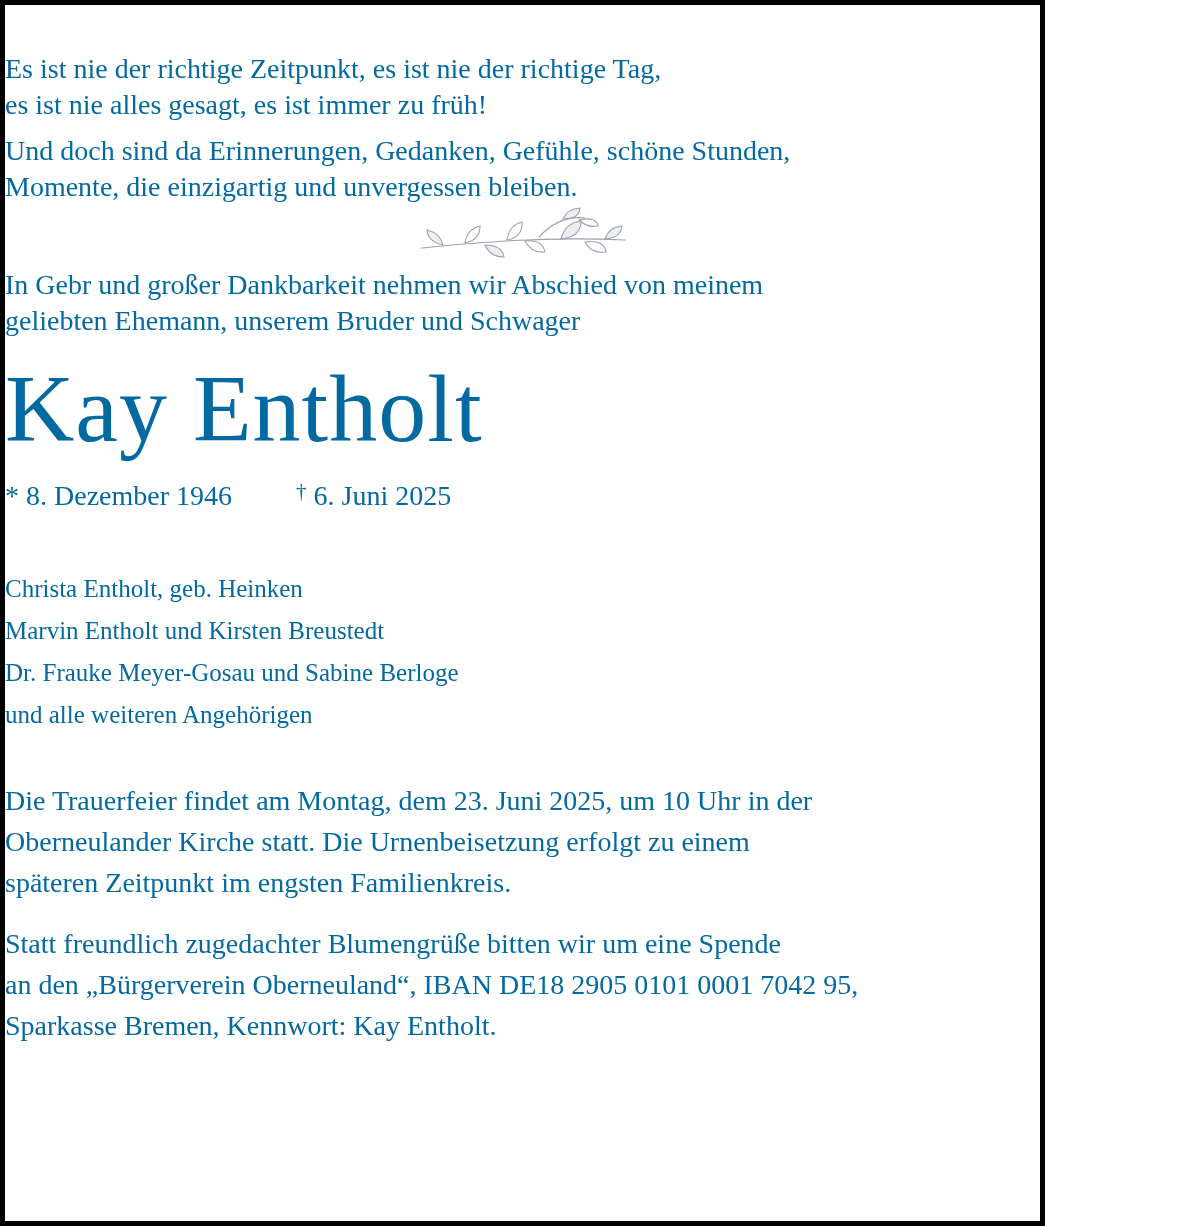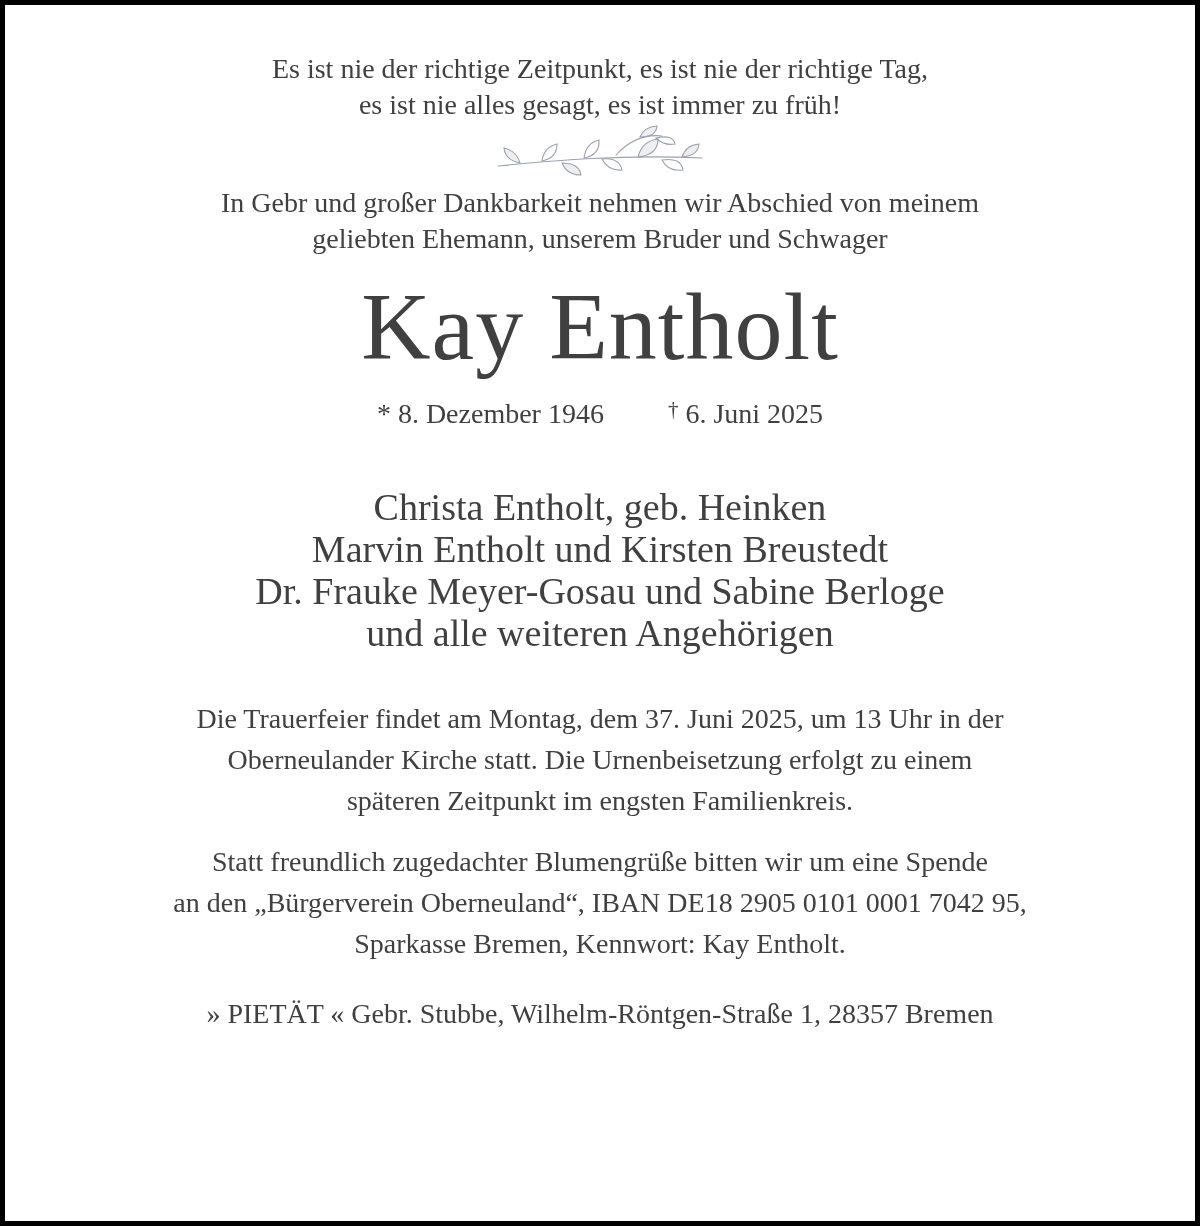--- a/index.html
+++ b/index.html
@@ -4,28 +4,28 @@
 <title>Traueranzeige</title>
 <style>
   html, body {
     margin: 0;
     padding: 0;
     background: #ffffff;
   }
   .sheet {
     position: relative;
     box-sizing: border-box;
-    width: 1200px;
+    width: 1045px;
     height: 1226px;
     background: #ffffff;
     border: 5px solid #000000;
     padding-top: 46px;
-    text-align: center;
+    text-align: left;
     font-family: "Liberation Serif", "DejaVu Serif", serif;
-    color: #404040;
+    color: #0369a1;
     overflow: hidden;
   }
   .para {
     margin: 10px auto 0;
     width: 1130px;
     font-size: 28px;
     line-height: 36px;
     white-space: pre-line;
   }
   .para.first { margin-top: 0; }
@@ -50,40 +50,42 @@
   }
   .date { white-space: nowrap; }
   .date + .date { margin-left: 64px; }
   .sym { margin-right: 7px; }
   .sym.dagger {
     font-size: 21px;
     vertical-align: 7px;
   }
   .para.mourners {
     margin-top: 54px;
-    font-size: 38px;
+    font-size: 25px;
     line-height: 42px;
   }
   .para.service {
     margin-top: 44px;
     line-height: 41px;
   }
   .para.donation {
     margin-top: 20px;
     line-height: 41px;
   }
   .para.footer { margin-top: 32px; }
 </style>
 </head>
 <body>
 
 <div class="sheet">
 
   <p class="para first">Es ist nie der richtige Zeitpunkt, es ist nie der richtige Tag,
 es ist nie alles gesagt, es ist immer zu früh!</p>
+  <p class="para">Und doch sind da Erinnerungen, Gedanken, Gefühle, schöne Stunden,
+Momente, die einzigartig und unvergessen bleiben.</p>
 
   <div class="ornament">
     <svg viewBox="0 0 220 52" width="220" height="52" aria-hidden="true">
       <g fill="none" stroke="#8a91a0" stroke-width="1.1" stroke-linecap="round" opacity="0.85">
         <path d="M8 41 C 60 36, 130 29, 212 33"></path>
         <path d="M126 30 C 138 17, 154 9, 172 11"></path>
         <path d="M30 38 q-3 -12 -16 -15 q1 12 16 15 z" fill="#8a91a0" fill-opacity="0.18"></path>
         <path d="M52 36 q2 -14 15 -17 q0 14 -15 17 z"></path>
         <path d="M72 38 q5 12 19 12 q-2 -12 -19 -12 z" fill="#8a91a0" fill-opacity="0.18"></path>
         <path d="M94 33 q2 -15 15 -18 q1 15 -15 18 z"></path>
@@ -104,23 +106,22 @@
 
   <div class="dates">
     <span class="date"><span class="sym">*</span><span>8. Dezember 1946</span></span><span class="date"><span class="sym dagger">†</span><span>6. Juni 2025</span></span>
   </div>
 
   <p class="para mourners">Christa Entholt, geb. Heinken
 Marvin Entholt und Kirsten Breustedt
 Dr. Frauke Meyer-Gosau und Sabine Berloge
 und alle weiteren Angehörigen</p>
 
-  <p class="para service">Die Trauerfeier findet am Montag, dem 37. Juni 2025, um 13 Uhr in der
+  <p class="para service">Die Trauerfeier findet am Montag, dem 23. Juni 2025, um 10 Uhr in der
 Oberneulander Kirche statt. Die Urnenbeisetzung erfolgt zu einem
 späteren Zeitpunkt im engsten Familienkreis.</p>
 
   <p class="para donation">Statt freundlich zugedachter Blumengrüße bitten wir um eine Spende
 an den „Bürgerverein Oberneuland“, IBAN DE18 2905 0101 0001 7042 95,
 Sparkasse Bremen, Kennwort: Kay Entholt.</p>
 
-  <p class="para footer">» PIETÄT « Gebr. Stubbe, Wilhelm-Röntgen-Straße 1, 28357 Bremen</p>
 
 </div>
 
 </body></html>

